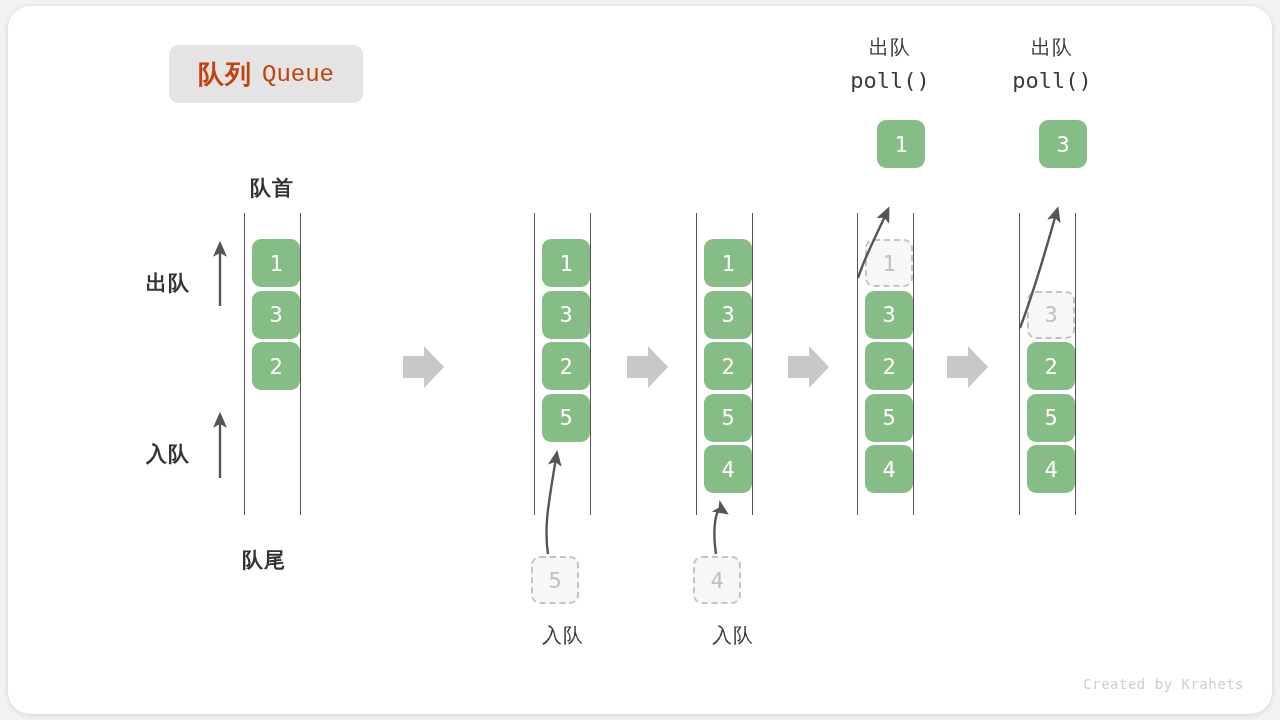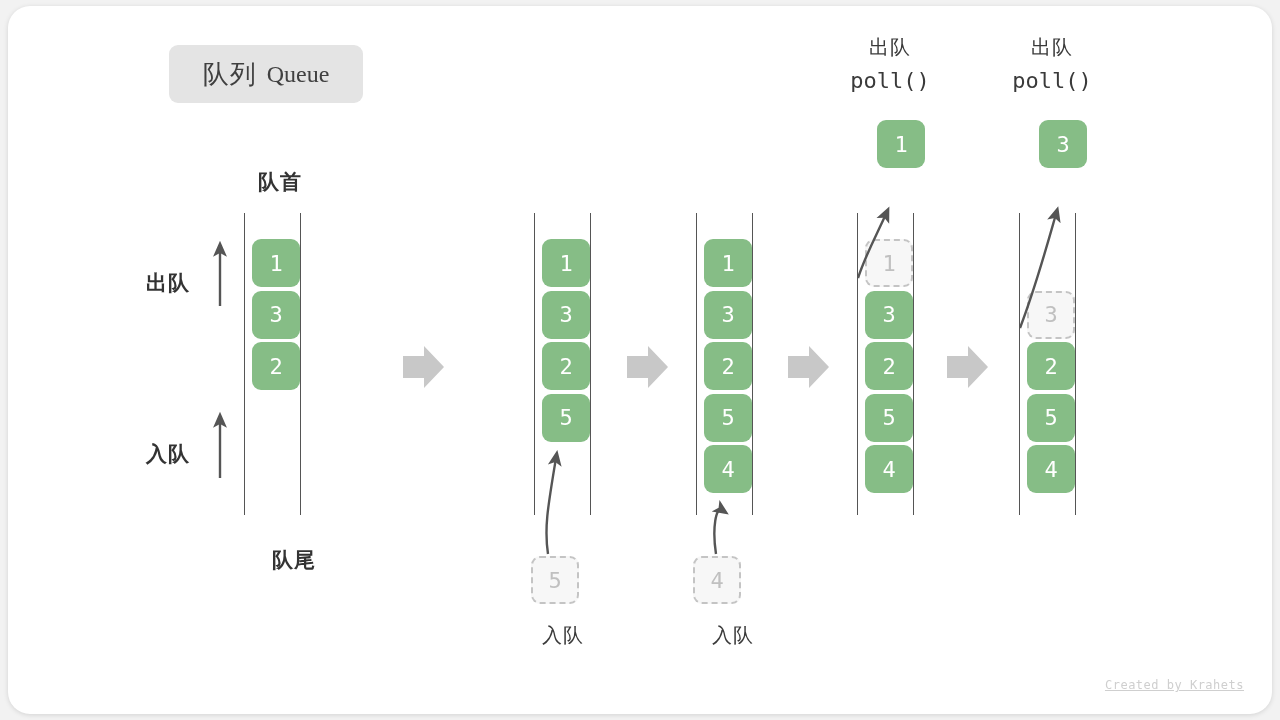--- a/index.html
+++ b/index.html
@@ -24,26 +24,26 @@
   
   .title-badge {
     left: 161px; top: 39px;
     width: 194px; height: 58px;
     background: #e4e4e4;
     border-radius: 9px;
     display: flex; align-items: center; justify-content: center;
     gap: 10px;
   }
   .title-cn {
-    font-size: 26px; font-weight: normal; color: #404040;
+    font-size: 26px; font-weight: bold; color: #c2410c;
     letter-spacing: 1px;
   }
   .title-en {
-    font-family: Liberation Serif, serif;
-    font-size: 24px; color: #404040; letter-spacing: 0px;
+    font-family: Liberation Mono, monospace;
+    font-size: 24px; color: #c2410c; letter-spacing: 0px;
   }
 
   
   .lbl-cn {
     font-size: 21px; font-weight: bold; color: #333;
     white-space: nowrap; letter-spacing: 1px;
   }
   .lbl-mid {
     font-size: 20px; color: #3a3a3a; white-space: nowrap;
     text-align: center; line-height: 34px;
@@ -74,38 +74,38 @@
   }
   .box.ghost {
     background: #f7f7f7;
     border: 2px dashed #c4c4c4;
     color: #c0c0c0;
   }
 
   .watermark {
     right: 28px; bottom: 22px;
     font-family: "DejaVu Sans Mono", monospace;
-    font-size: 12px; color: #cfcfcf; letter-spacing: 0.5px; text-decoration: underline;
+    font-size: 14px; color: #cfcfcf; letter-spacing: 0.5px;
   }
 
   svg.overlay { position: absolute; left: 0; top: 0; width: 1264px; height: 708px; pointer-events: none; }
 </style>
 </head>
 <body>
 
 <div id="card">
   <div id="stage">
 
     <div class="abs title-badge">
       <span class="title-cn">队列</span>
       <span class="title-en">Queue</span>
     </div>
 
-    <div class="abs lbl-cn" style="left:242px; top:162px; width:60px; text-align:center;">队首</div>
-    <div class="abs lbl-cn" style="left:256px; top:540px; width:60px; text-align:center;">队尾</div>
+    <div class="abs lbl-cn" style="left:242px; top:168px; width:60px; text-align:left;">队首</div>
+    <div class="abs lbl-cn" style="left:226px; top:540px; width:60px; text-align:center;">队尾</div>
 
     <div class="abs lbl-cn" style="left:138px; top:263px;">出队</div>
     <div class="abs lbl-cn" style="left:138px; top:434px;">入队</div>
 
     <div class="abs lbl-mid" style="left:812px; top:24px; width:140px;">
       <div class="cn">出队</div>
       <div class="code">poll()</div>
     </div>
     <div class="abs lbl-mid" style="left:974px; top:24px; width:140px;">
       <div class="cn">出队</div>

